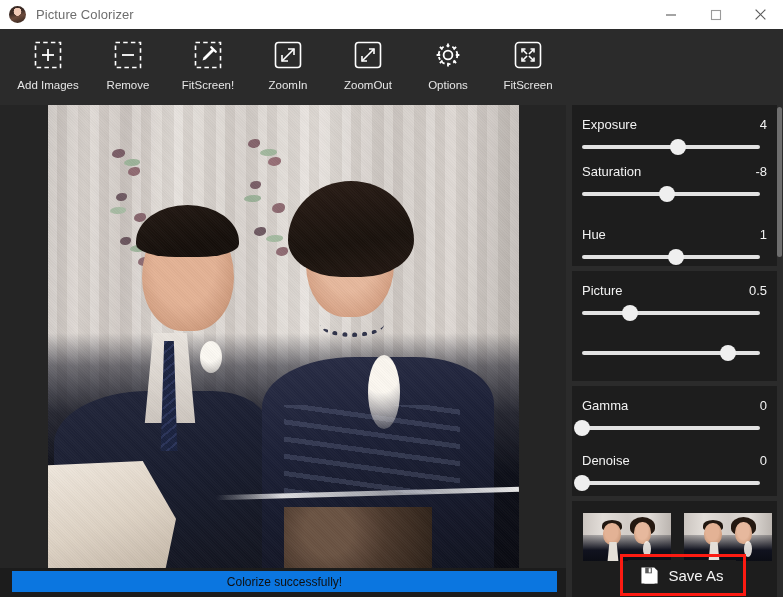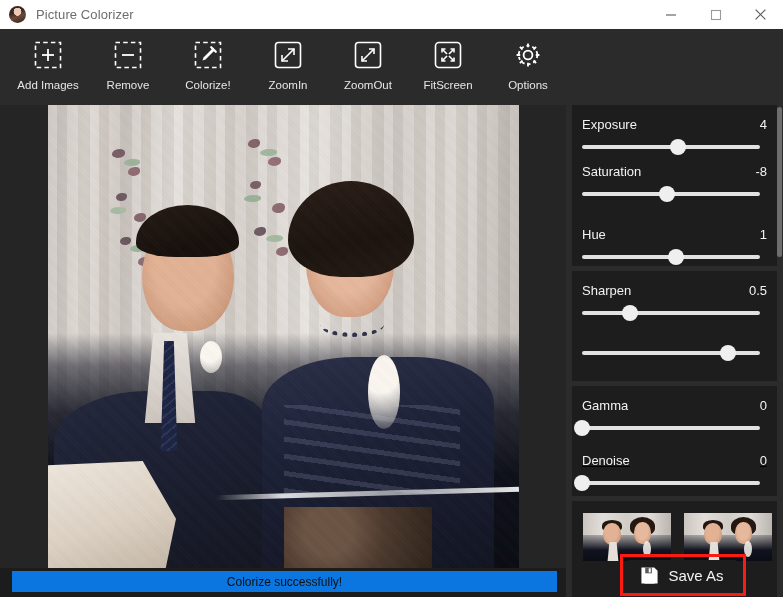--- a/index.html
+++ b/index.html
@@ -306,21 +306,21 @@
     </div>
 
     <div class="tbitem">
       <div class="tbicon">
         <svg viewBox="0 0 34 34">
           <rect x="4.5" y="4.5" width="25" height="25" fill="none" stroke="#fff" stroke-width="1.6" stroke-dasharray="4.5 3.2"></rect>
           <path d="M21.5 10.5 L23.5 12.5 L14.5 21.5 L11.5 22.5 L12.5 19.5 Z" fill="#fff"></path>
           <line x1="20.2" y1="9.2" x2="24.8" y2="13.8" stroke="#fff" stroke-width="2.2" stroke-linecap="round"></line>
         </svg>
       </div>
-      <div class="tblabel">Colorize!</div>
+      <div class="tblabel">FitScreen!</div>
     </div>
 
     <div class="tbitem">
       <div class="tbicon">
         <svg viewBox="0 0 34 34">
           <rect x="4.5" y="4.5" width="25" height="25" rx="3" fill="none" stroke="#fff" stroke-width="1.6"></rect>
           <line x1="11" y1="23" x2="23" y2="11" stroke="#fff" stroke-width="1.6"></line>
           <polyline points="17,11 23,11 23,17" fill="none" stroke="#fff" stroke-width="1.6"></polyline>
           <polyline points="17,23 11,23 11,17" fill="none" stroke="#fff" stroke-width="1.6"></polyline>
         </svg>
@@ -332,52 +332,52 @@
       <div class="tbicon">
         <svg viewBox="0 0 34 34">
           <rect x="4.5" y="4.5" width="25" height="25" rx="3" fill="none" stroke="#fff" stroke-width="1.6"></rect>
           <line x1="11" y1="23" x2="17" y2="17" stroke="#fff" stroke-width="1.6"></line>
           <line x1="23" y1="11" x2="17" y2="17" stroke="#fff" stroke-width="1.6"></line>
           <polyline points="11,18 11,23 16,23" fill="none" stroke="#fff" stroke-width="1.6"></polyline>
           <polyline points="18,11 23,11 23,16" fill="none" stroke="#fff" stroke-width="1.6"></polyline>
         </svg>
       </div>
       <div class="tblabel">ZoomOut</div>
+    </div>
+
+    <div class="tbitem">
+      <div class="tbicon">
+        <svg viewBox="0 0 34 34">
+          <g fill="none" stroke="#fff" stroke-width="1.8">
+            <circle cx="17" cy="17" r="4.4"></circle>
+            <path d="M17 5.6 L17 9.2 M17 24.8 L17 28.4 M5.6 17 L9.2 17 M24.8 17 L28.4 17
+                     M8.9 8.9 L11.5 11.5 M22.5 22.5 L25.1 25.1
+                     M25.1 8.9 L22.5 11.5 M11.5 22.5 L8.9 25.1"></path>
+            <circle cx="17" cy="17" r="9.3" stroke-dasharray="3.0 3.0"></circle>
+          </g>
+        </svg>
+      </div>
+      <div class="tblabel">Options</div>
     </div>
 
     <div class="tbitem">
       <div class="tbicon">
         <svg viewBox="0 0 34 34">
           <rect x="4.5" y="4.5" width="25" height="25" rx="3.5" fill="none" stroke="#fff" stroke-width="1.6"></rect>
           <line x1="11.5" y1="11.5" x2="16" y2="16" stroke="#fff" stroke-width="1.6"></line>
           <line x1="22.5" y1="11.5" x2="18" y2="16" stroke="#fff" stroke-width="1.6"></line>
           <line x1="11.5" y1="22.5" x2="16" y2="18" stroke="#fff" stroke-width="1.6"></line>
           <line x1="22.5" y1="22.5" x2="18" y2="18" stroke="#fff" stroke-width="1.6"></line>
           <polyline points="11,14.5 11,11 14.5,11" fill="none" stroke="#fff" stroke-width="1.6"></polyline>
           <polyline points="19.5,11 23,11 23,14.5" fill="none" stroke="#fff" stroke-width="1.6"></polyline>
           <polyline points="11,19.5 11,23 14.5,23" fill="none" stroke="#fff" stroke-width="1.6"></polyline>
           <polyline points="19.5,23 23,23 23,19.5" fill="none" stroke="#fff" stroke-width="1.6"></polyline>
         </svg>
       </div>
       <div class="tblabel">FitScreen</div>
-    </div>
-
-    <div class="tbitem">
-      <div class="tbicon">
-        <svg viewBox="0 0 34 34">
-          <g fill="none" stroke="#fff" stroke-width="1.8">
-            <circle cx="17" cy="17" r="4.4"></circle>
-            <path d="M17 5.6 L17 9.2 M17 24.8 L17 28.4 M5.6 17 L9.2 17 M24.8 17 L28.4 17
-                     M8.9 8.9 L11.5 11.5 M22.5 22.5 L25.1 25.1
-                     M25.1 8.9 L22.5 11.5 M11.5 22.5 L8.9 25.1"></path>
-            <circle cx="17" cy="17" r="9.3" stroke-dasharray="3.0 3.0"></circle>
-          </g>
-        </svg>
-      </div>
-      <div class="tblabel">Options</div>
     </div>
 
   </div>
 
   <div class="canvas">
     <div class="photo">
       <div class="ph-layer ph-curtain"></div>
 
       <div class="sprig" style="left:58px;top:36px;width:70px;height:150px;">
         <i style="left:6px;top:8px;width:13px;height:9px;background:#7a5d66;"></i>
@@ -456,21 +456,21 @@
         </div>
         <div class="sl-track">
           <div class="sl-thumb" style="left:53%;"></div>
         </div>
       </div>
     </div>
 
     <div class="group g2">
       <div class="slider" style="top:12px;">
         <div class="sl-head">
-          <span class="sl-name">Sharpen</span>
+          <span class="sl-name">Picture</span>
           <span class="sl-val">0.5</span>
         </div>
         <div class="sl-track">
           <div class="sl-thumb" style="left:27%;"></div>
         </div>
       </div>
       <div class="slider" style="top:67px;">
         <div class="sl-track">
           <div class="sl-thumb" style="left:82%;"></div>
         </div>
@@ -480,21 +480,21 @@
     <div class="group g3">
       <div class="slider" style="top:12px;">
         <div class="sl-head">
           <span class="sl-name">Gamma</span>
           <span class="sl-val">0</span>
         </div>
         <div class="sl-track">
           <div class="sl-thumb" style="left:0%;"></div>
         </div>
       </div>
-      <div class="slider" style="top:67px;text-decoration:underline;">
+      <div class="slider" style="top:67px;">
         <div class="sl-head">
           <span class="sl-name">Denoise</span>
           <span class="sl-val">0</span>
         </div>
         <div class="sl-track">
           <div class="sl-thumb" style="left:0%;"></div>
         </div>
       </div>
     </div>
 

